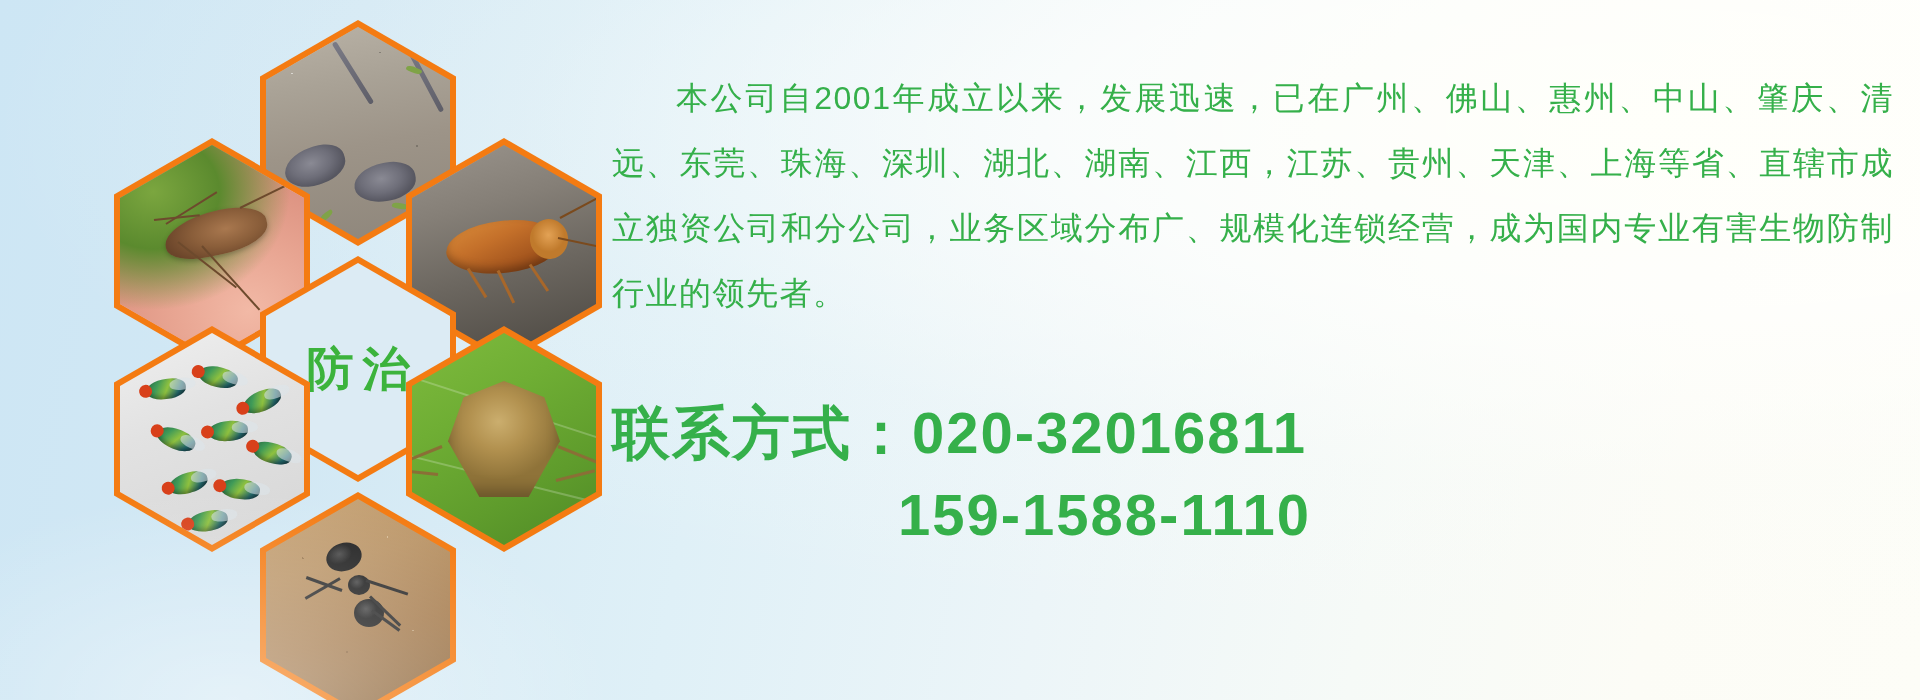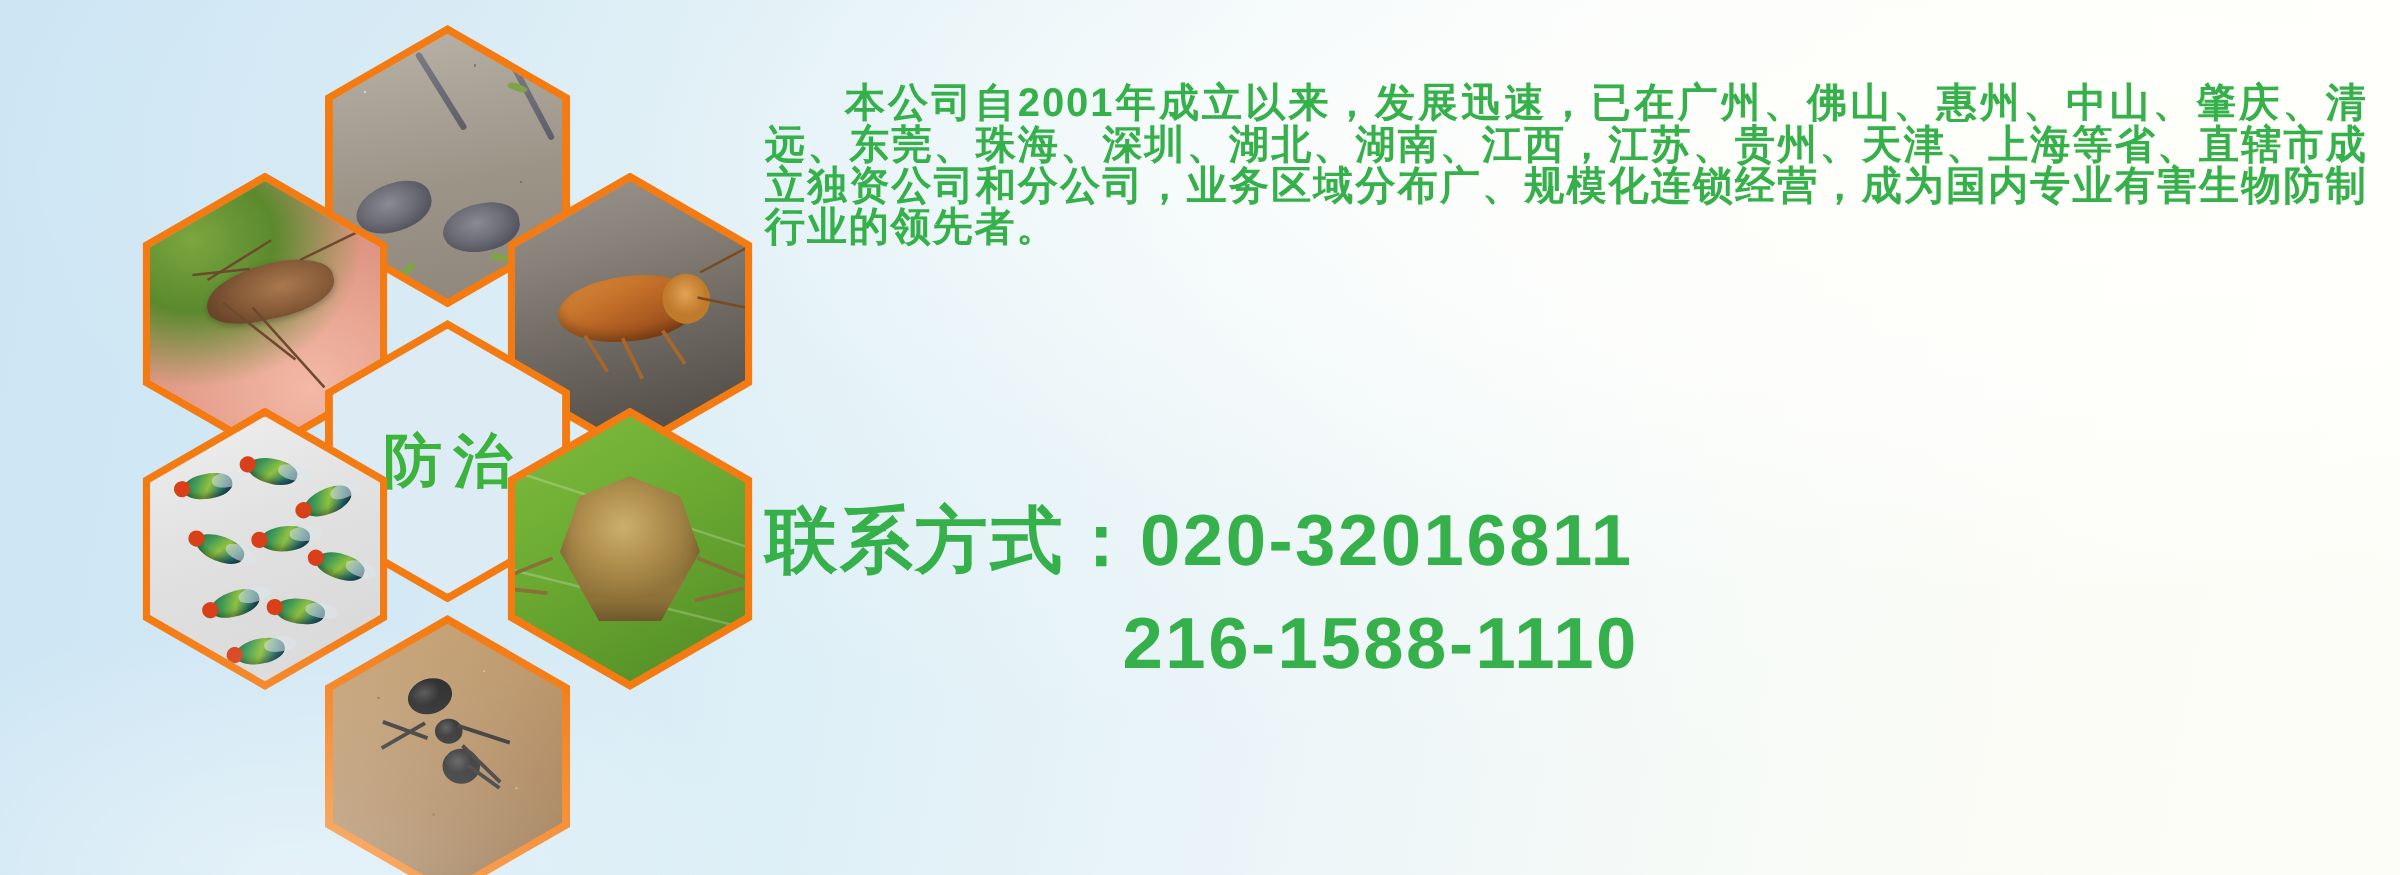--- a/index.html
+++ b/index.html
@@ -81,22 +81,22 @@
   
   #copy {
     position: absolute;
     left: 612px;
     top: 34px;
     width: 1282px;
   }
   #paragraph {
     color: #35b04a;
     font-size: 32px;
-    font-weight: 700;
-    line-height: 33px;
+    font-weight: 400;
+    line-height: 65px;
     letter-spacing: 1.5px;
     text-indent: 64px;
     text-align: justify;
     text-justify: inter-character;
   }
 
   #contact {
     position: absolute;
     left: 612px;
     top: 392px;
@@ -382,16 +382,16 @@
     </div>
 
   </div>
 
   <div id="copy">
     <p id="paragraph">本公司自2001年成立以来，发展迅速，已在广州、佛山、惠州、中山、肇庆、清远、东莞、珠海、深圳、湖北、湖南、江西，江苏、贵州、天津、上海等省、直辖市成立独资公司和分公司，业务区域分布广、规模化连锁经营，成为国内专业有害生物防制行业的领先者。</p>
   </div>
 
   <div id="contact">
     <span class="line1">联系方式：020-32016811</span>
-    <span class="line2">216-1588-1110</span>
+    <span class="line2">159-1588-1110</span>
   </div>
 
 </div>
 
 </body></html>

